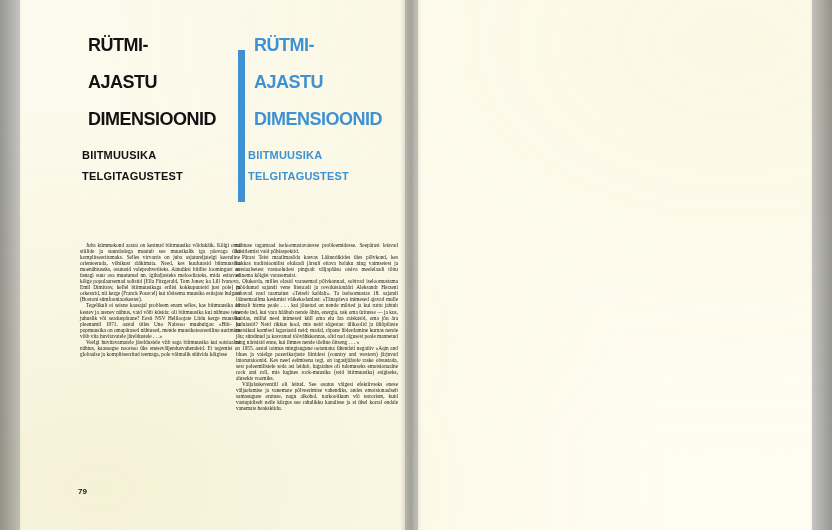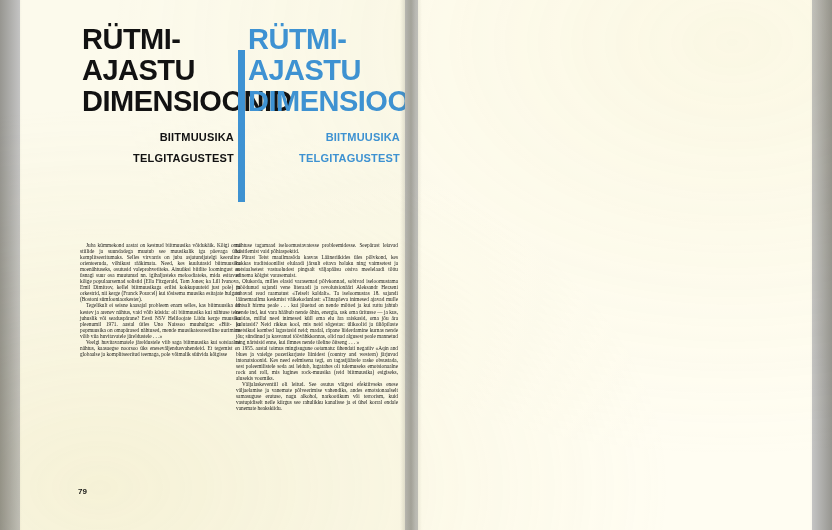--- a/index.html
+++ b/index.html
@@ -36,37 +36,36 @@
   }
   .mast-col{width:152px;}
   .mast-col.blue{margin-left:14px;}
   .mast-rule{
     position:absolute;left:156px;top:26px;width:7px;height:152px;
     background:#3e93d6;
   }
   .mast-title{
     font-family:"Liberation Sans", sans-serif;
     font-weight:700;
-    font-size:29px;
+    font-size:18px;
     line-height:31px;
     letter-spacing:-0.5px;
-    margin:0;
+    margin:6px;
     white-space:nowrap;
   }
   .mast-title.black{color:#121212;}
   .mast-title.blue{color:#3e93d6;}
   .mast-sub{
     font-family:"Liberation Sans", sans-serif;
     font-weight:700;
     font-size:11px;
     line-height:17px;
     letter-spacing:0.2px;
     margin-top:12px;
     white-space:nowrap;
-    text-align:right;
   }
   .mast-sub.black{color:#121212;}
   .mast-sub.blue{color:#3e93d6;}
 
   
   .col{
     position:absolute;
     font-size:5.3px;
     line-height:6.05px;
     text-align:justify;

